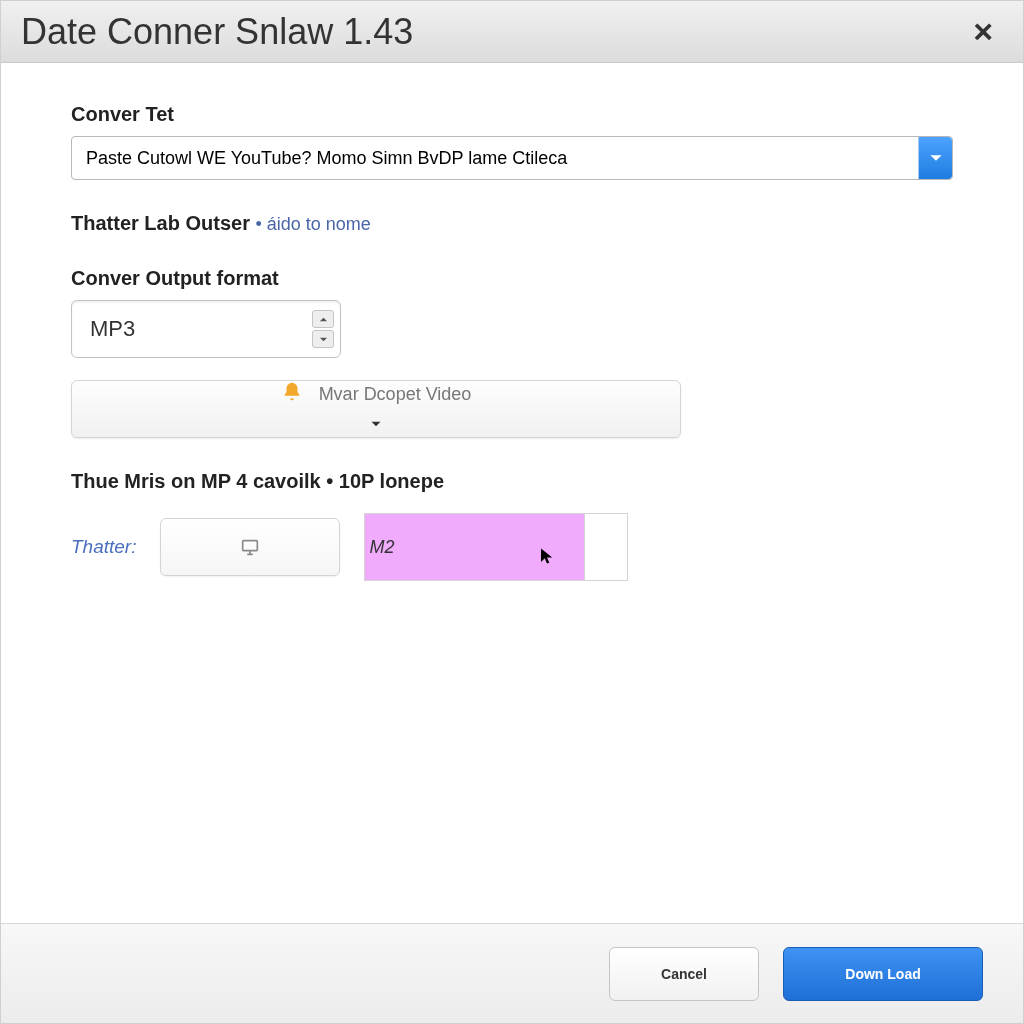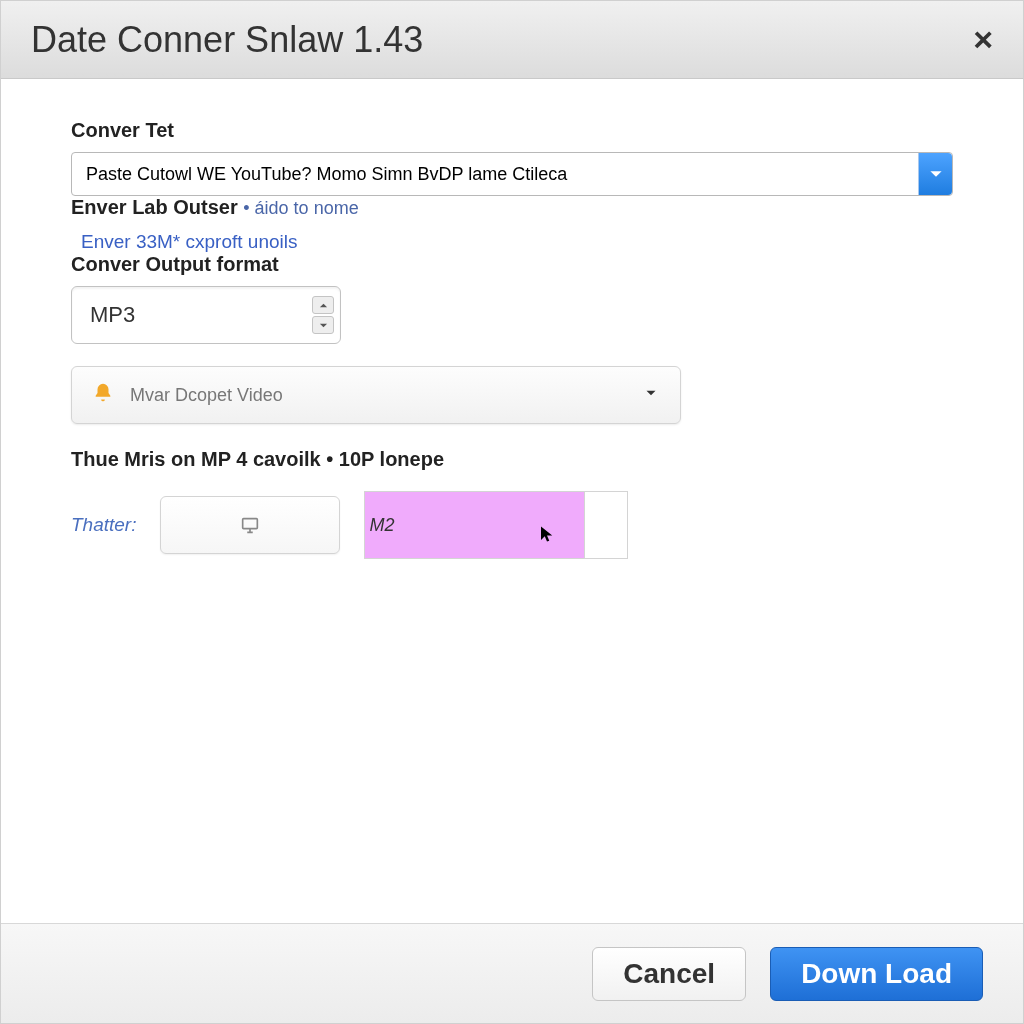--- a/index.html
+++ b/index.html
@@ -2,31 +2,31 @@
 <html><head>
 <meta charset="utf-8">
 <style>
   * { box-sizing: border-box; margin: 0; padding: 0; }
   html, body { width: 1024px; height: 1024px; font-family: Arial, Helvetica, sans-serif; background:#f4f4f4; }
   .dialog {
     width: 1024px; height: 1024px; background: #fff; display:flex; flex-direction:column;
     border: 1px solid #d0d0d0;
   }
   .titlebar {
-    height: 78px;
+    height: 62px;
     background: linear-gradient(#f0f0f0,#dcdcdc);
     border-bottom: 1px solid #c9c9c9;
     display:flex; align-items:center; justify-content:space-between;
-    padding: 0 30px 0 30px;
+    padding: 0 30px 0 20px;
   }
   .titlebar .title { font-size: 36px; font-weight: 500; color:#333; }
   .titlebar .close { font-size: 34px; color:#333; cursor:pointer; font-weight:600;}
   .body { flex:1; padding: 40px 70px 20px 70px; }
   .label { font-size: 20px; font-weight:700; color:#222; margin-bottom:10px; display:block;}
-  .field-row { }
+  .field-row { margin-bottom: 32px; }
   .url-input-wrap { position:relative; }
   .url-input {
     width: 100%; height: 44px; border:1px solid #b8b8b8; border-radius:4px;
     padding: 0 44px 0 14px; font-size:18px; color:#000000; background:#fff;
   }
   .url-drop-btn {
     position:absolute; right:1px; top:1px; bottom:1px; width:34px;
     background: linear-gradient(#4da3ff,#1f7de0); border-radius:0 4px 4px 0;
     display:flex; align-items:center; justify-content:center; cursor:pointer;
     border-left:1px solid #a8c8ee;
@@ -49,20 +49,21 @@
     display:flex; align-items:center; justify-content:center; cursor:pointer;
   }
   .spinner-arrows .arr svg{ width:9px; height:9px; fill:#555;}
   .expander {
     margin-top:22px; width:610px; height:58px;
     background: linear-gradient(#fdfdfd,#f1f1f1);
     border:1px solid #d4d4d4; border-radius:6px;
     display:flex; align-items:center; justify-content:space-between;
     padding: 0 20px; box-shadow: 0 1px 2px rgba(0,0,0,0.08);
     cursor:pointer;
+    flex-direction:column;
   }
   .expander .left { display:flex; align-items:center; gap:16px; }
   .bell-icon svg { width:22px; height:22px; fill:#f2a82a; }
   .expander .lbl { font-size:18px; color:#777; }
   .expander .chev svg { width:18px; height:18px; fill:#333;}
   .hint { font-size:20px; font-weight:700; color:#222; margin-top:24px;}
   .thatter-row { display:flex; align-items:center; gap:24px; margin-top:20px;font-style:italic; }
   .thatter-label { font-size:19px; color:#4a6fbf; }
   .small-box {
     width:180px; height:58px; border:1px solid #d4d4d4; border-radius:6px;
@@ -80,21 +81,21 @@
   .m2-side { width:44px; height:68px; border:1px solid #d4d4d4; background:#fff;}
   .cursor { position:absolute; right:28px; bottom:10px; }
   .cursor svg { width:18px; height:18px; fill:#000;}
   .footer {
     height:100px; border-top:1px solid #d8d8d8;
     background: linear-gradient(#f7f7f7,#ececec);
     display:flex; align-items:center; justify-content:flex-end;
     gap:24px; padding: 0 40px;
   }
   .btn {
-    height:54px; border-radius:6px; font-size:28px; font-weight:600;
+    height:54px; border-radius:6px; font-size:14px; font-weight:600;
     padding: 0 30px; cursor:pointer; display:flex; align-items:center;
     border:1px solid #c5c5c5;
   }
   .btn-cancel { background:linear-gradient(#ffffff,#f1f1f1); color:#333; min-width:150px; justify-content:center;}
   .btn-primary {
     background: linear-gradient(#3f93f3,#1e6fd6); color:#fff; border:1px solid #1a5db5;
     min-width:200px; justify-content:center;
   }
 </style>
 </head>
@@ -116,24 +117,23 @@
         <div class="url-drop-btn">
           <svg viewBox="0 0 10 10">
               <path d="M1 3 L5 7 L9 3 Z"></path>
             </svg>
         </div>
       </div>
     </div>
 
     <div class="field-row">
       <div class="subline">
-        <span>Enver Lab Outser</span>
+        <span>Thatter Lab Outser</span>
         <span class="muted">• áido to nome</span>
       </div>
-      <div class="sublink">Enver 33M* cxproft unoils</div>
     </div>
 
     <div class="field-row">
       <span class="label">Conver Output format</span>
       <div class="format-row">
         <div class="spinner-box">
           <span>MP3</span>
           <div class="spinner-arrows">
             <div class="arr">
                 <svg viewBox="0 0 10 10">

